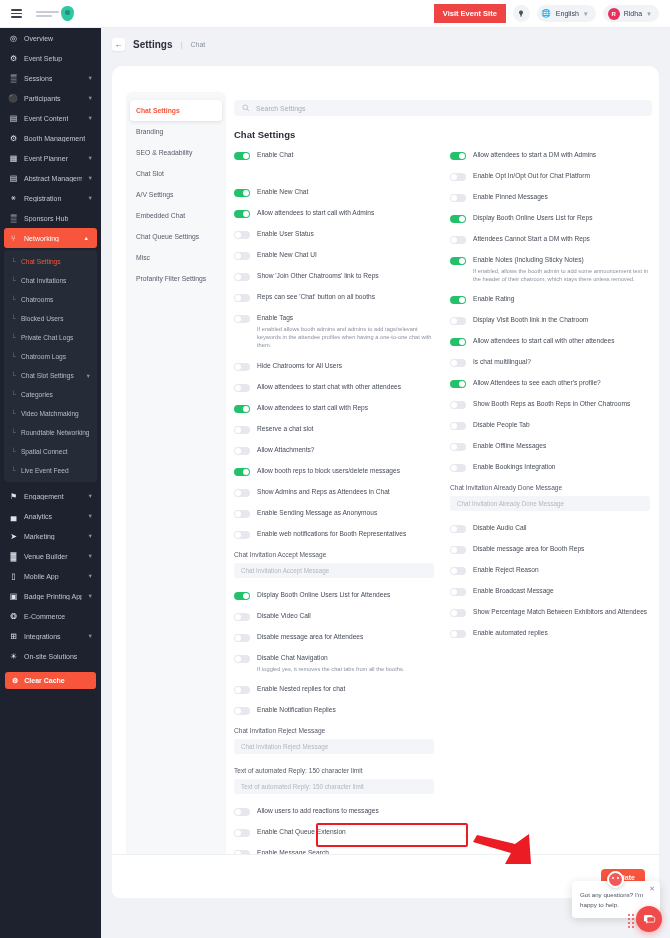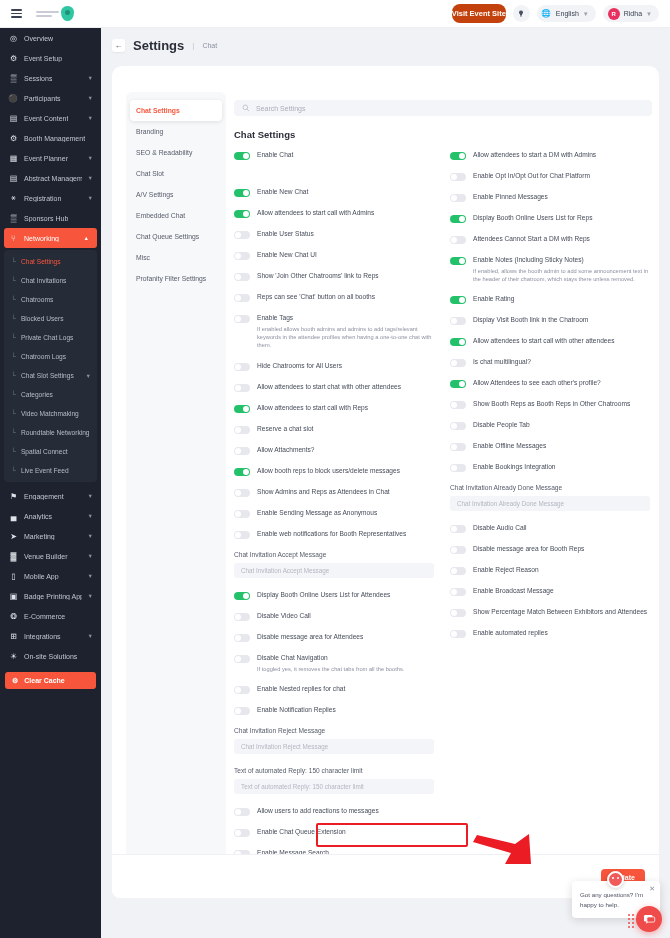--- a/index.html
+++ b/index.html
@@ -21,22 +21,22 @@
   .hamburger i { display: block; height: 1.5px; background: #3b4252; border-radius: 1px; }
   .brandlogo { margin-left: 14px; display: flex; align-items: center; gap: 2px; }
   .brandlogo .txtlines { display: flex; flex-direction: column; gap: 2px; }
   .brandlogo .txtlines i { display: block; height: 2px; width: 23px; background: #c9ccd6; border-radius: 1px; }
   .brandlogo .txtlines i.s { width: 16px; }
   .pinmark { width: 13px; height: 15px; background: #2fc6a4; border-radius: 50% 50% 50% 50% / 44% 44% 62% 62%; position: relative; }
   .pinmark:after { content:""; position:absolute; left:4px; top:4px; width:5px; height:5px; border-radius:50%; background:#1f8f78; }
 
   .topright { margin-left: auto; display: flex; align-items: center; gap: 7px; margin-right: 11px; }
   .btn-visit {
-    background: #c2410c; color: #fff; font-size: 7.5px; font-weight: bold;
-    padding: 5px 0; border-radius: 8px; border: none; cursor: pointer; white-space: nowrap;
+    background: #ef4444; color: #fff; font-size: 7.5px; font-weight: bold;
+    padding: 5px 9px; border-radius: 0; border: none; cursor: pointer; white-space: nowrap;
   }
   .circ-btn {
     width: 17px; height: 17px; border-radius: 50%; background: #f2f3f7;
     display: flex; align-items: center; justify-content: center; cursor: pointer;
   }
   .pill {
     height: 17px; border-radius: 10px; background: #f2f3f7; display: flex; align-items: center;
     gap: 4px; padding: 0 7px 0 5px; font-size: 7px; color: #3b4252; cursor: pointer;
   }
   .pill .glyph { font-size: 8px; color: #6b7280; }
@@ -75,21 +75,21 @@
   }
 
   
   .content { position: absolute; top: 28px; left: 101px; width: 569px; height: 910px; }
   .page-head { display: flex; align-items: center; gap: 8px; padding: 10px 0 9px 11px; }
   .backbtn {
     width: 13px; height: 13px; background: #fff; border-radius: 3px; display:flex;
     align-items:center; justify-content:center; font-size: 8px; color: #3b4252; cursor: pointer;
     box-shadow: 0 1px 2px rgba(0,0,0,.06);
   }
-  .page-title { font-size: 13px; font-weight: bold; color: #2b2f3a; text-align: center; }
+  .page-title { font-size: 10px; font-weight: bold; color: #2b2f3a; text-align: center; }
   .page-sep { font-size: 8px; color: #c2c6d0; }
   .page-sub { font-size: 7px; color: #8b91a0; }
 
   .card {
     position: absolute; top: 38px; left: 11px; width: 547px; height: 832px;
     background: #fff; border-radius: 10px 10px 8px 8px; overflow: hidden;
   }
 
   .tabs-col { position: absolute; left: 18px; top: 34px; width: 92px; }
   .tab-item {

